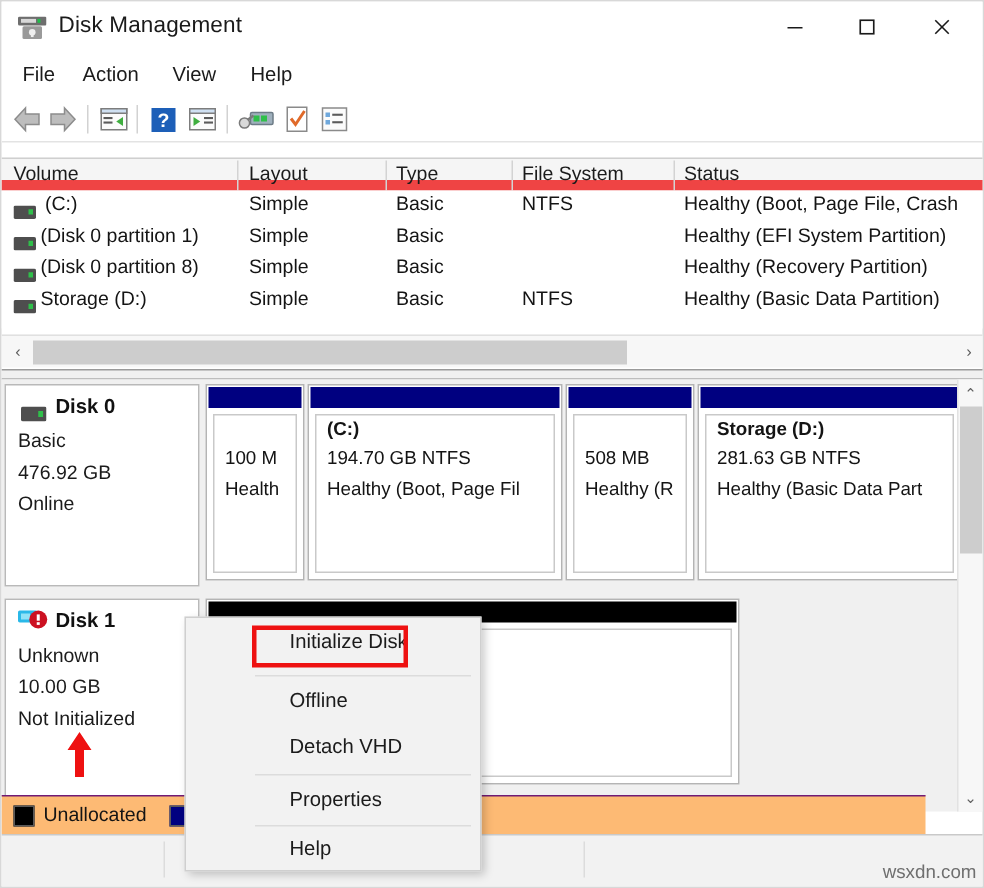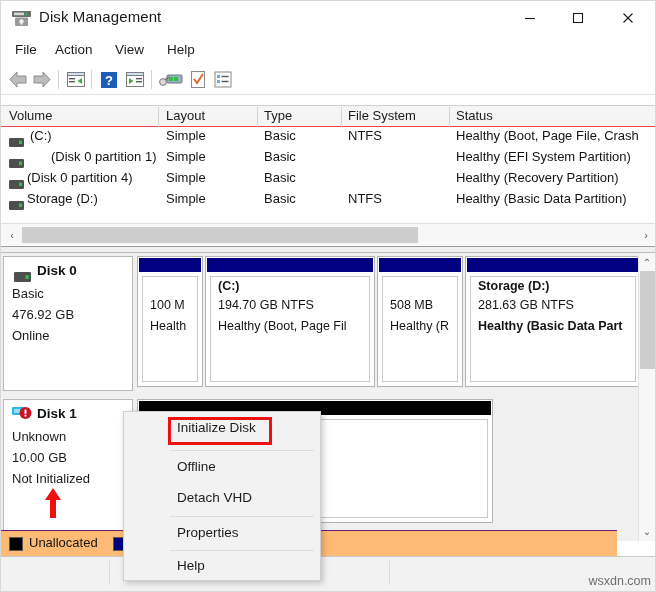--- a/index.html
+++ b/index.html
@@ -93,21 +93,21 @@
     background: #d2d2d2;
   }
 
   
   .vol-header {
     position: absolute;
     left: 0; top: 104px;
     width: 656px; height: 22px;
     background: #f5f5f5;
     border-top: 1px solid #cfcfcf;
-    border-bottom: 1px solid #ef4444;
+    border-bottom: 7px solid #ef4444;
     box-sizing: border-box;
   }
   .vh-cell {
     position: absolute;
     top: 2px;
     font-size: 13px;
     color: #1b1b1b;
   }
   .vh-div {
     position: absolute;
@@ -333,21 +333,21 @@
     left: 122px; top: 410px;
     width: 198px; height: 170px;
     background: #f2f2f2;
     border: 1px solid #cfcfcf;
     box-shadow: 2px 2px 6px rgba(0,0,0,0.22);
     box-sizing: border-box;
     z-index: 40;
   }
   .ctx-item {
     position: absolute;
-    left: 1px;
+    left: 17px;
     width: 188px; height: 30px;
   }
   .ctx-label {
     position: absolute;
     left: 52px; top: 6px;
     font-size: 13.5px;
     color: #1b1b1b;
     white-space: nowrap;
   }
   .ctx-sep {
@@ -500,35 +500,35 @@
       <span class="vcell c-sta">Healthy (Boot, Page File, Crash</span>
     </div>
 
     <div class="vrow" style="top:21px;">
       <span class="vicon">
         <svg width="15" height="9" viewBox="0 0 15 9">
             <rect x="0" y="0" width="15" height="9" rx="1.2" fill="#4e4e4e"></rect>
             <rect x="10" y="2.5" width="3" height="3.5" fill="#2fbf4a"></rect>
           </svg>
       </span>
-      <span class="vcell c-vol" style="left:26px;margin-left:24px;">(Disk 0 partition 1)</span>
+      <span class="vcell c-vol" style="left:26px;">(Disk 0 partition 1)</span>
       <span class="vcell c-lay">Simple</span>
       <span class="vcell c-typ">Basic</span>
       <span class="vcell c-fs"></span>
       <span class="vcell c-sta">Healthy (EFI System Partition)</span>
     </div>
 
     <div class="vrow" style="top:42px;">
       <span class="vicon">
         <svg width="15" height="9" viewBox="0 0 15 9">
             <rect x="0" y="0" width="15" height="9" rx="1.2" fill="#4e4e4e"></rect>
             <rect x="10" y="2.5" width="3" height="3.5" fill="#2fbf4a"></rect>
           </svg>
       </span>
-      <span class="vcell c-vol" style="left:26px;">(Disk 0 partition 4)</span>
+      <span class="vcell c-vol" style="left:26px;">(Disk 0 partition 8)</span>
       <span class="vcell c-lay">Simple</span>
       <span class="vcell c-typ">Basic</span>
       <span class="vcell c-fs"></span>
       <span class="vcell c-sta">Healthy (Recovery Partition)</span>
     </div>
 
     <div class="vrow" style="top:63px;">
       <span class="vicon">
         <svg width="15" height="9" viewBox="0 0 15 9">
             <rect x="0" y="0" width="15" height="9" rx="1.2" fill="#4e4e4e"></rect>
@@ -593,21 +593,21 @@
             <span class="part-t" style="top:21px;">508 MB</span>
             <span class="part-t" style="top:42px;">Healthy (R</span>
           </div>
         </div>
 
         <div class="part" style="left:330px; width:176px; height:131px;">
           <div class="part-cap"></div>
           <div class="part-inner">
             <span class="part-t bold" style="top:2px;">Storage  (D:)</span>
             <span class="part-t" style="top:21px;">281.63 GB NTFS</span>
-            <span class="part-t" style="top:42px;font-weight:bold;">Healthy (Basic Data Part</span>
+            <span class="part-t" style="top:42px;">Healthy (Basic Data Part</span>
           </div>
         </div>
       </div>
     </div>
 
     <div class="disk-block" style="top:146px; width:636px; height:128px;">
       <div class="disk-info" style="height:140px;">
         <span class="disk-icon1">
           <svg width="22" height="18" viewBox="0 0 22 18">
             <rect x="0" y="1" width="13" height="8" rx="1.2" fill="#29b8e8"></rect>

